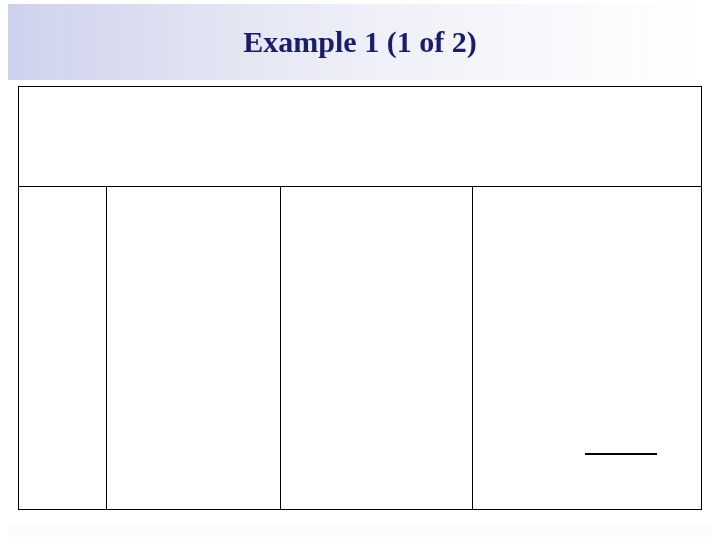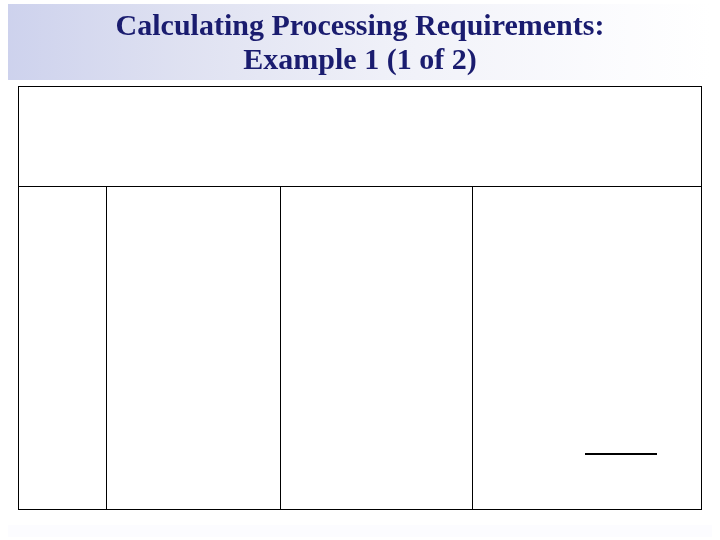--- a/index.html
+++ b/index.html
@@ -88,21 +88,20 @@
     height: 12px;
     background: #fcfcff;
   }
 </style>
 </head>
 <body>
 
 <div class="slide">
 
   <div class="title-band">
-    <div class="title-line">Calculating Processing Requirements:</div>
     <div class="title-line">Example 1 (1 of 2)</div>
   </div>
 
   <div class="table-outer">
     <div class="table-header">
       <span></span>
     </div>
     <div class="table-body">
       <div class="col col-1">
         <span></span>

